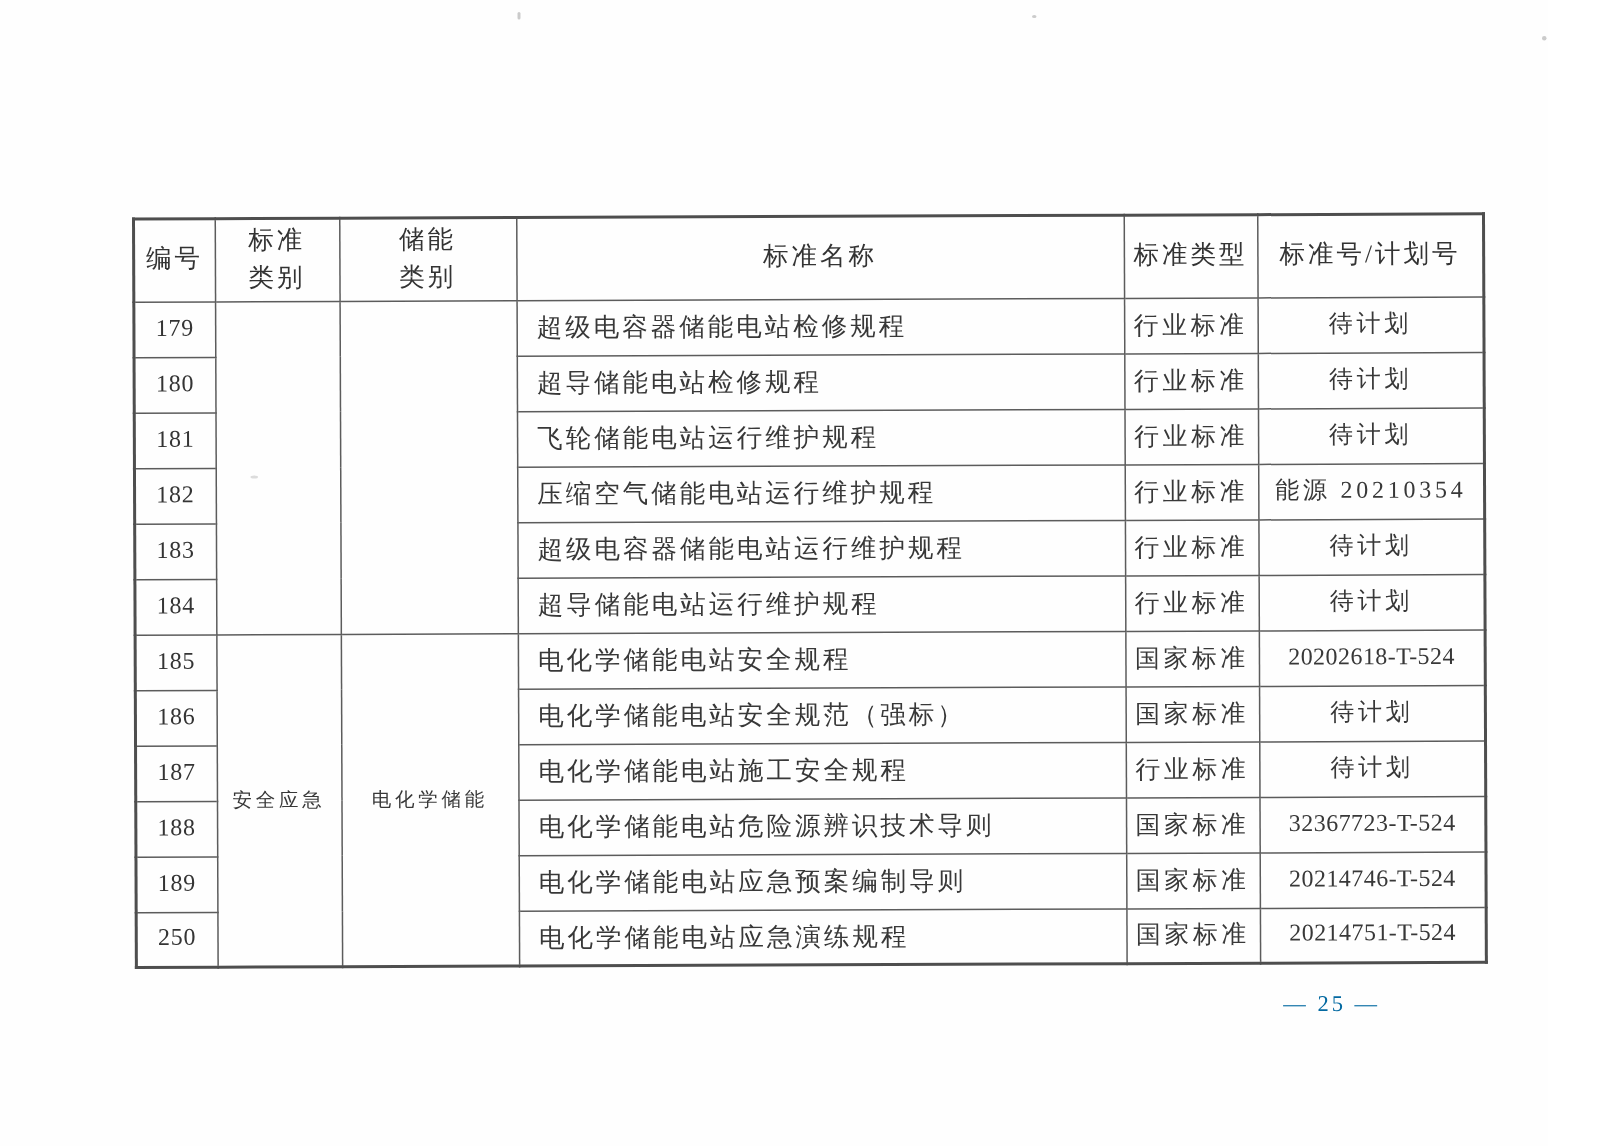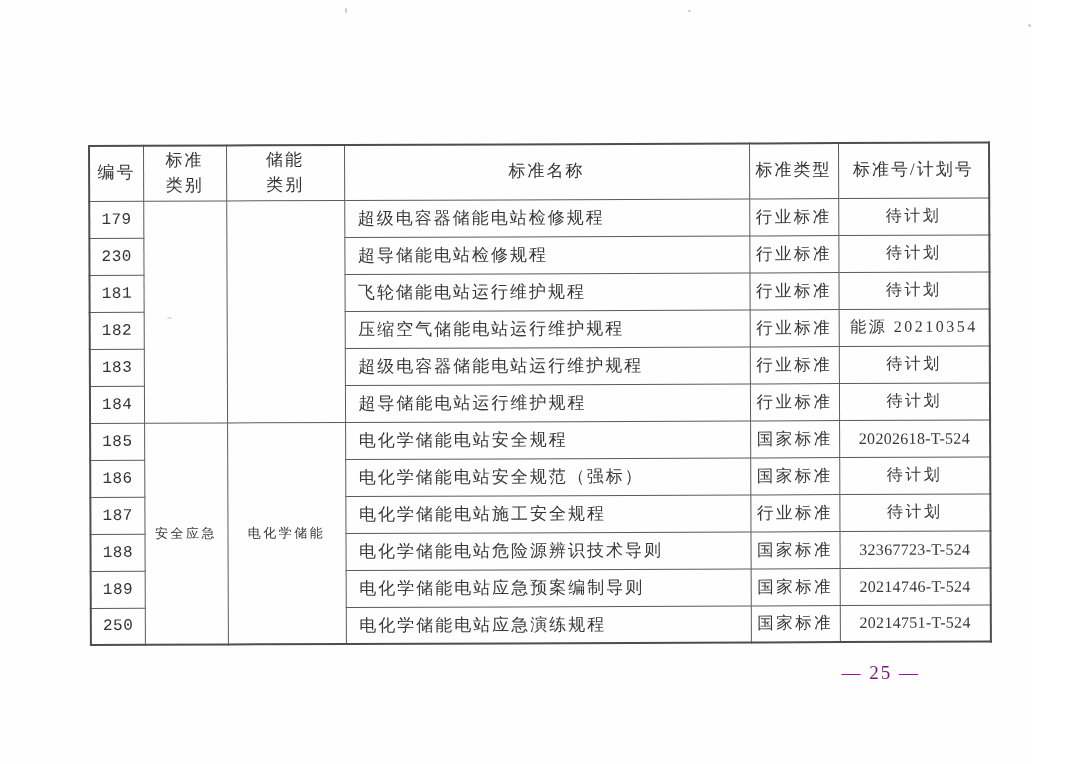--- a/index.html
+++ b/index.html
@@ -44,42 +44,41 @@
     font-size: 17px;
     letter-spacing: 2px;
     white-space: pre-line;
     line-height: 1.45;
     color: #333333;
   }
   td.col-id {
     font-size: 16px;
     letter-spacing: 0.5px;
     color: #343434;
-    font-family: Liberation Mono, monospace;
   }
   td.col-cat, td.col-store {
     font-size: 13px;
     letter-spacing: 2px;
   }
   td.col-name {
     text-align: left;
     padding-left: 13px;
     font-size: 17px;
   }
   td.col-type { font-size: 16.5px; border-radius: 10px; }
   td.col-code { font-size: 16px; letter-spacing: 0.3px; margin-left: 28px; }
   td.cjk { letter-spacing: 2.5px; }
   td.col-name.cjk { letter-spacing: 2px; }
   .page-number {
     position: absolute;
     top: 662px;
     right: 112px;
-    font-size: 19px;
+    font-size: 15px;
     letter-spacing: 2px;
-    color: #701a75;
+    color: #0369a1;
     white-space: nowrap;
   }
   .speck {
     position: absolute;
     background: #8f8f8f;
     border-radius: 50%;
     opacity: 0.45;
   }
   .speck.s1 { left: 345px; top: 8px;  width: 2px; height: 5px; border-radius: 1px; }
   .speck.s2 { left: 688px; top: 10px; width: 3px; height: 2px; }
@@ -125,21 +124,21 @@
       <tbody>
           <tr>
             <td class="col-id">179</td>
             <td class="col-cat" rowspan="6"></td>
             <td class="col-store" rowspan="6"></td>
             <td class="col-name cjk">超级电容器储能电站检修规程</td>
             <td class="col-type cjk">行业标准</td>
             <td class="col-code cjk">待计划</td>
           </tr>
           <tr>
-            <td class="col-id">230</td>
+            <td class="col-id">180</td>
             <td class="col-name cjk">超导储能电站检修规程</td>
             <td class="col-type cjk">行业标准</td>
             <td class="col-code cjk">待计划</td>
           </tr>
           <tr>
             <td class="col-id">181</td>
             <td class="col-name cjk">飞轮储能电站运行维护规程</td>
             <td class="col-type cjk">行业标准</td>
             <td class="col-code cjk">待计划</td>
           </tr>

